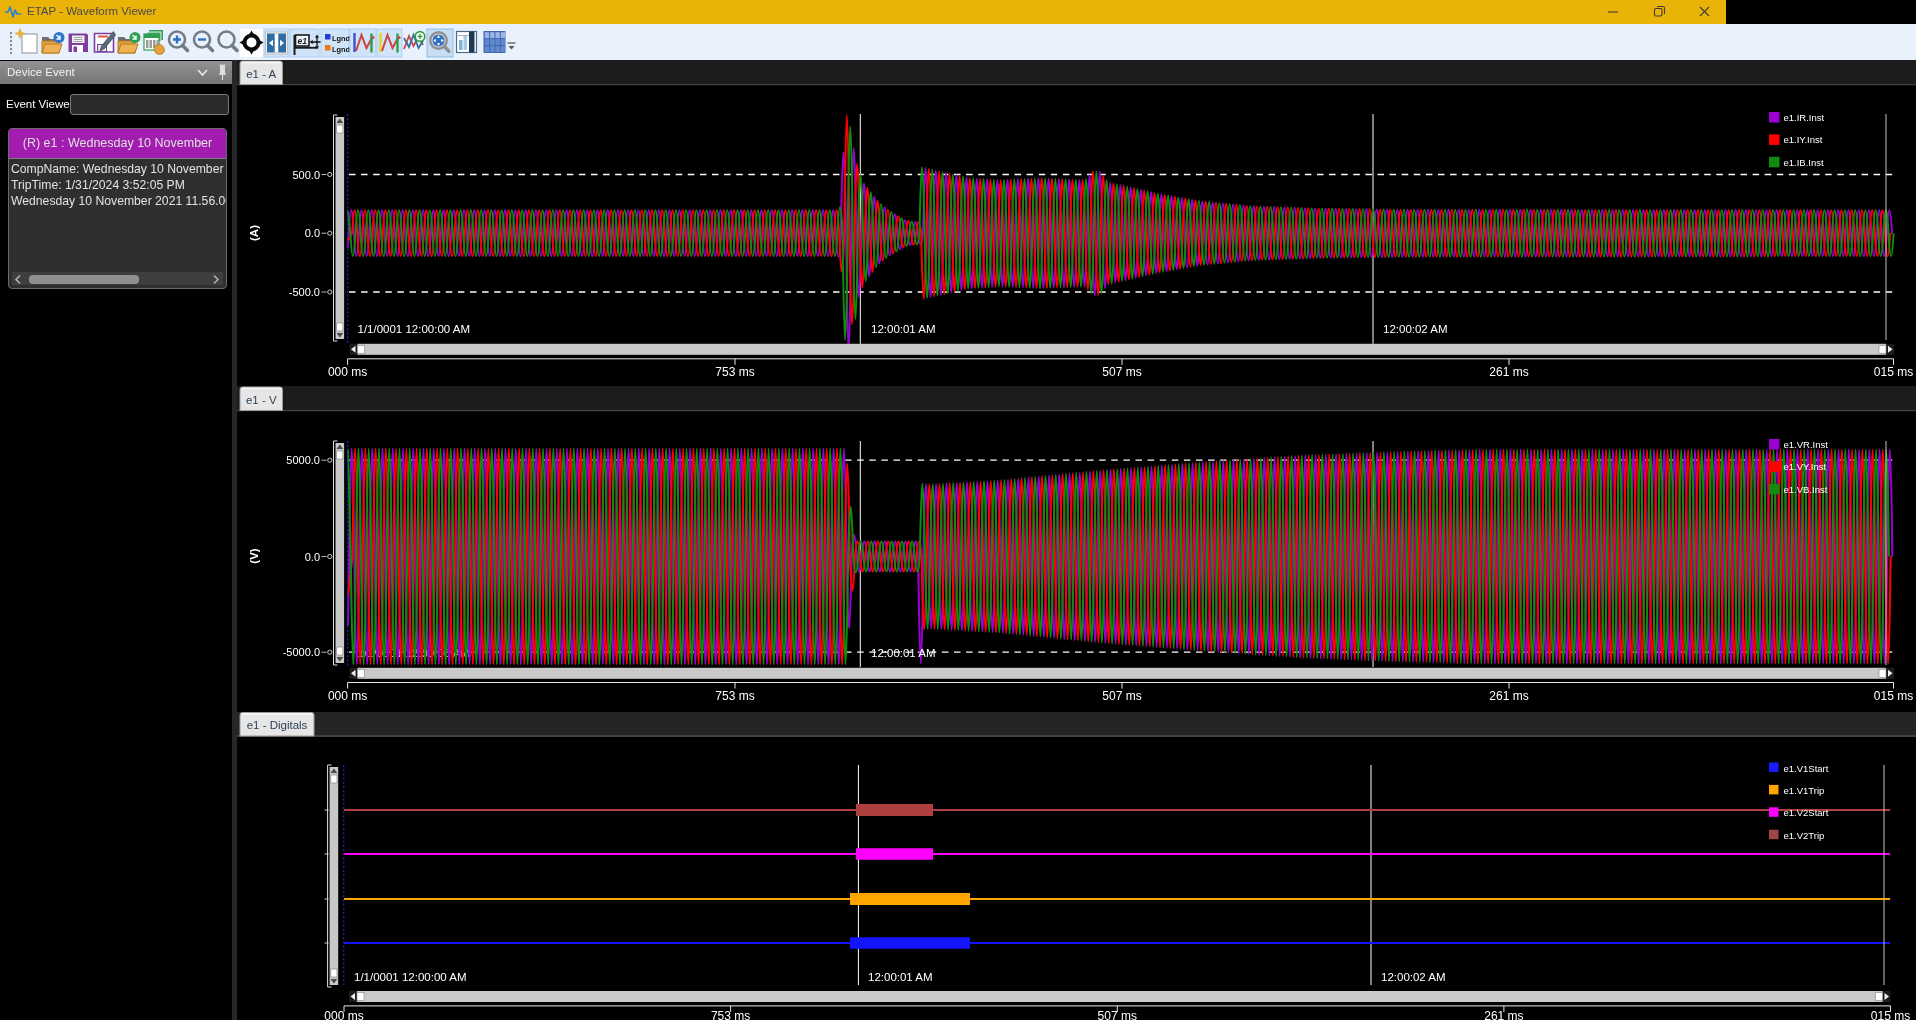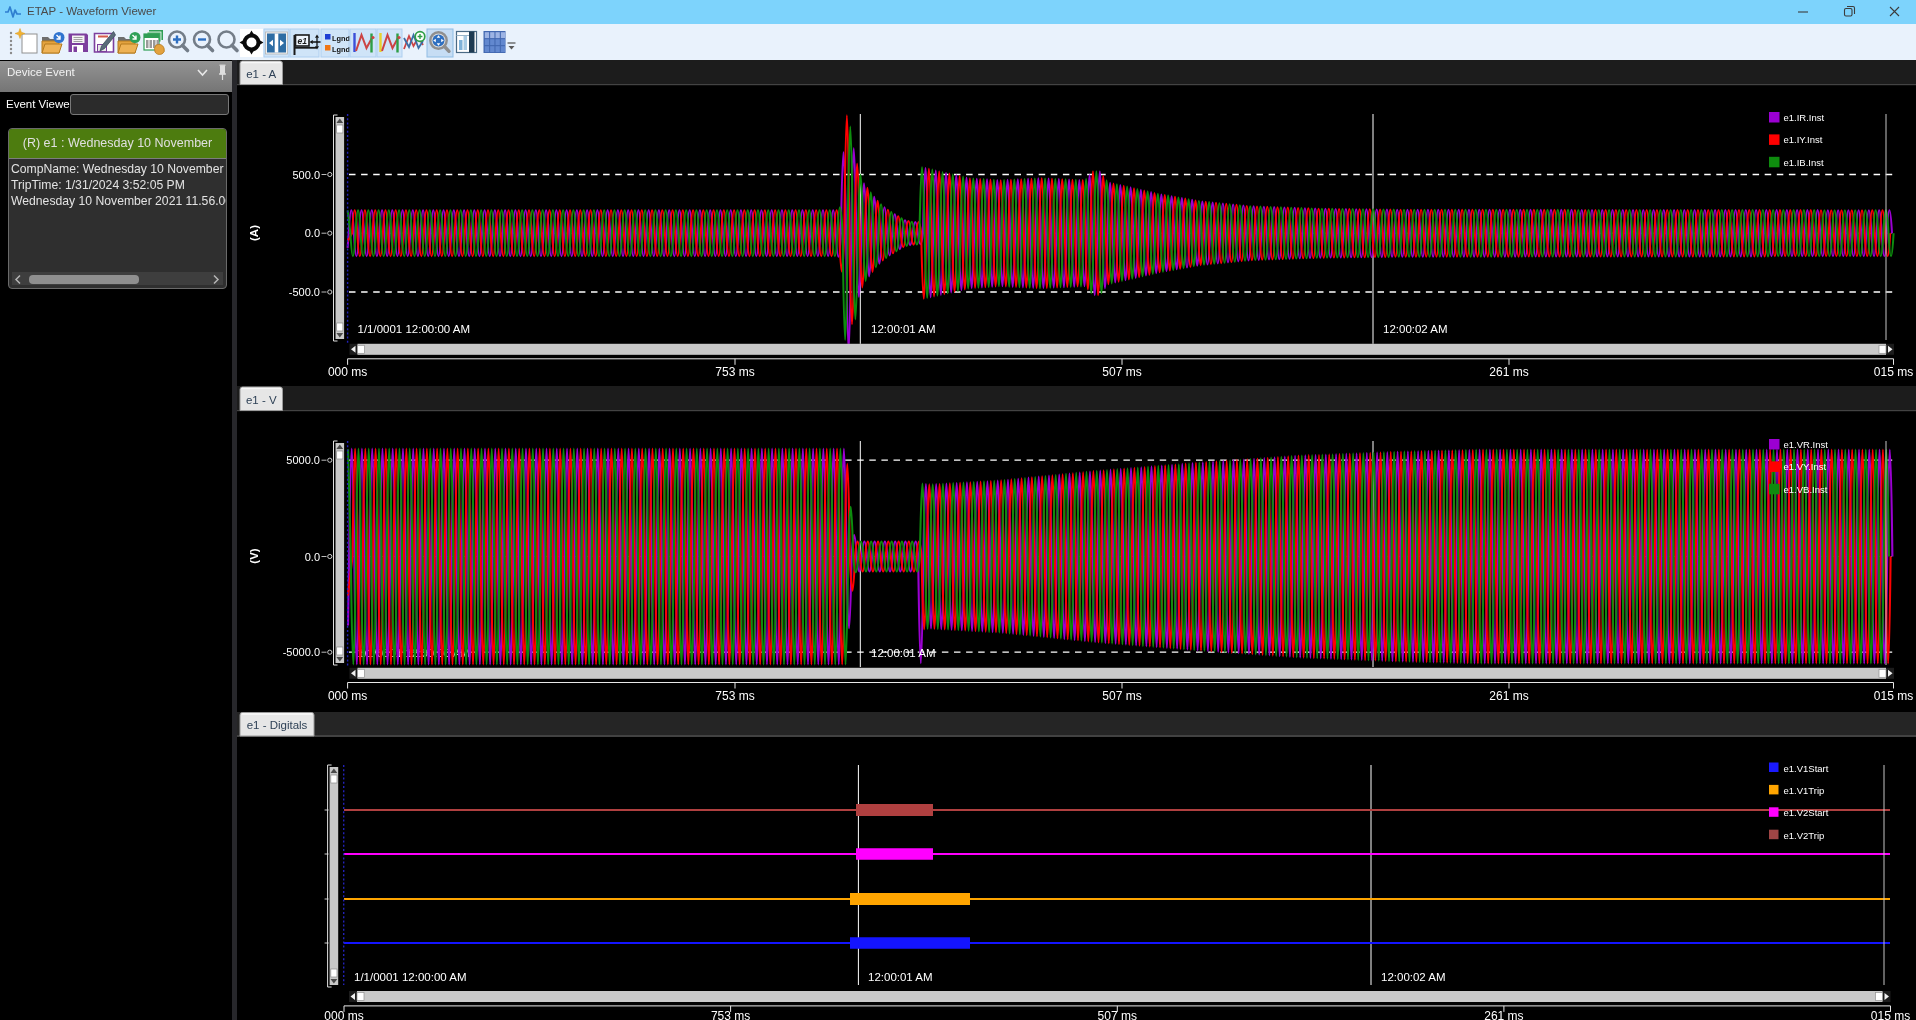--- a/index.html
+++ b/index.html
@@ -1,17 +1,17 @@
 <!DOCTYPE html>
 <html><head><meta charset="utf-8"><style>
 *{margin:0;padding:0}
 body{width:1916px;height:1020px;overflow:hidden;position:relative;background:#000;font-family:"Liberation Sans",sans-serif}
 </style></head>
 <body>
-<div style="position:absolute;left:0;top:0;width:1916px;height:24px;background:#7dd3fc">
+<div style="position:absolute;left:0;top:0;width:1726px;height:24px;background:#eab308">
  <svg style="position:absolute;left:4px;top:3px" width="20" height="18" viewBox="0 0 20 18">
       <path d="M1,9 h3 l2,-5 3,10 2,-7 2,4 h4" fill="none" stroke="#2f7fd0" stroke-width="1.7" stroke-linejoin="round"></path>
     </svg>
  <div style="position:absolute;left:27px;top:5px;font-size:11.5px;color:#4a4a4a">ETAP - Waveform Viewer</div>
  <svg style="position:absolute;right:0;top:0" width="150" height="24" viewBox="0 0 150 24">
   <path d="M32,12 h10" stroke="#3c3c3c" stroke-width="1.1"></path>
   <g fill="none" stroke="#3c3c3c" stroke-width="1.1">
         <rect x="78.5" y="8.5" width="7.5" height="7.5" rx="1.5"></rect>
         <path d="M81,6.5 h6 q1.5,0 1.5,1.5 v6"></path>
       </g>
@@ -142,35 +142,35 @@
     <rect x="484.8" y="46.2" width="4.3" height="5.9" fill="#6288cf"></rect>
     <rect x="490.15000000000003" y="46.2" width="4.3" height="5.9" fill="#6288cf"></rect>
     <rect x="495.5" y="46.2" width="4.3" height="5.9" fill="#6288cf"></rect>
     <rect x="500.85" y="46.2" width="4.3" height="5.9" fill="#6288cf"></rect>
     <path d="M507.5,43 h8" stroke="#5a5a5a" stroke-width="1.3"></path>
     <path d="M508.5,46 h6 l-3,3.5 z" fill="#5a5a5a"></path>
   </svg>
 <div style="position:absolute;left:232px;top:60px;width:5px;height:960px;background:#27272b"></div>
 
 <div style="position:absolute;left:0;top:60px;width:232px;height:960px;background:#000">
- <div style="position:absolute;left:0;top:1px;width:232px;height:31px;background:linear-gradient(#939393,#757575);color:#f2f2f2;font-size:11.5px;line-height:23px;padding-left:7px;box-sizing:border-box">Device Event
+ <div style="position:absolute;left:0;top:1px;width:232px;height:23px;background:linear-gradient(#939393,#757575);color:#f2f2f2;font-size:11.5px;line-height:23px;padding-left:7px;box-sizing:border-box">Device Event
   <svg style="position:absolute;right:4px;top:0" width="32" height="23" viewBox="0 0 32 23">
         <path d="M2,9 l4.5,5 4.5,-5" fill="none" stroke="#e8e8e8" stroke-width="1.6"></path>
         <g stroke="#dedede" fill="#dedede">
           <rect x="24.5" y="5" width="4" height="8"></rect>
           <path d="M23,13 h7" stroke-width="1.4" fill="none"></path>
           <path d="M26.5,13 v6" stroke-width="1.2" fill="none"></path>
           <path d="M23.5,4.2 h6" stroke-width="1.2" fill="none"></path>
         </g>
       </svg>
  </div>
  <div style="position:absolute;left:6px;top:38px;color:#fff;font-size:11.5px">Event Viewer</div>
  <div style="position:absolute;left:70px;top:34px;width:157px;height:19px;background:#2b2b2b;border:1px solid #787878;border-radius:3px"></div>
  <div style="position:absolute;left:8px;top:68px;width:217px;height:159px;background:#2f2f2f;border:1px solid #6a6a6a;border-radius:4px;overflow:hidden">
-   <div style="height:29px;background:#4d7c0f;border-bottom:1px solid #7d7d7d;color:#e0e0e0;font-size:12.5px;line-height:29px;text-align:center;white-space:nowrap">(R) e1 : Wednesday 10 November</div>
+   <div style="height:29px;background:#a21caf;border-bottom:1px solid #7d7d7d;color:#e0e0e0;font-size:12.5px;line-height:29px;text-align:center;white-space:nowrap">(R) e1 : Wednesday 10 November</div>
    <div style="color:#e3e3e3;font-size:12.2px;line-height:16px;padding:2px 0 0 2px;white-space:nowrap;overflow:hidden">CompName: Wednesday 10 November 2<br>TripTime: 1/31/2024 3:52:05 PM<br>Wednesday 10 November 2021 11.56.00.0</div>
    <div style="position:absolute;left:3px;right:3px;bottom:3px;height:13px;background:#3e3e3e">
      <svg width="100%" height="13">
           <path d="M8,2.5 l-4,4 4,4" fill="none" stroke="#b5b5b5" stroke-width="1.5"></path>
           <rect x="17" y="2" width="110" height="9" rx="4" fill="#8f8f8f"></rect>
           <path d="M202,2.5 l4,4 -4,4" fill="none" stroke="#b5b5b5" stroke-width="1.5"></path>
         </svg>
    </div>
  </div>
 </div>

